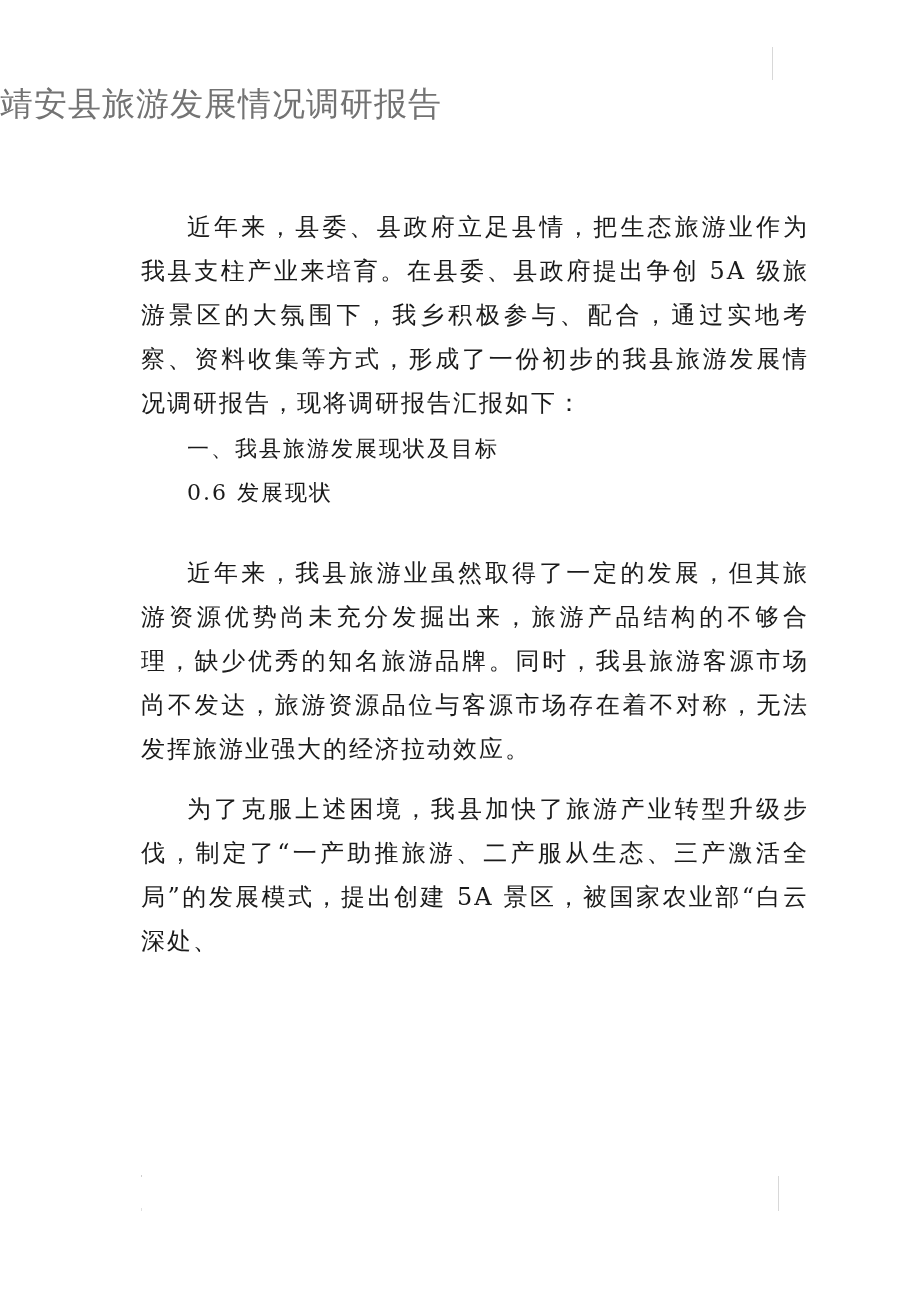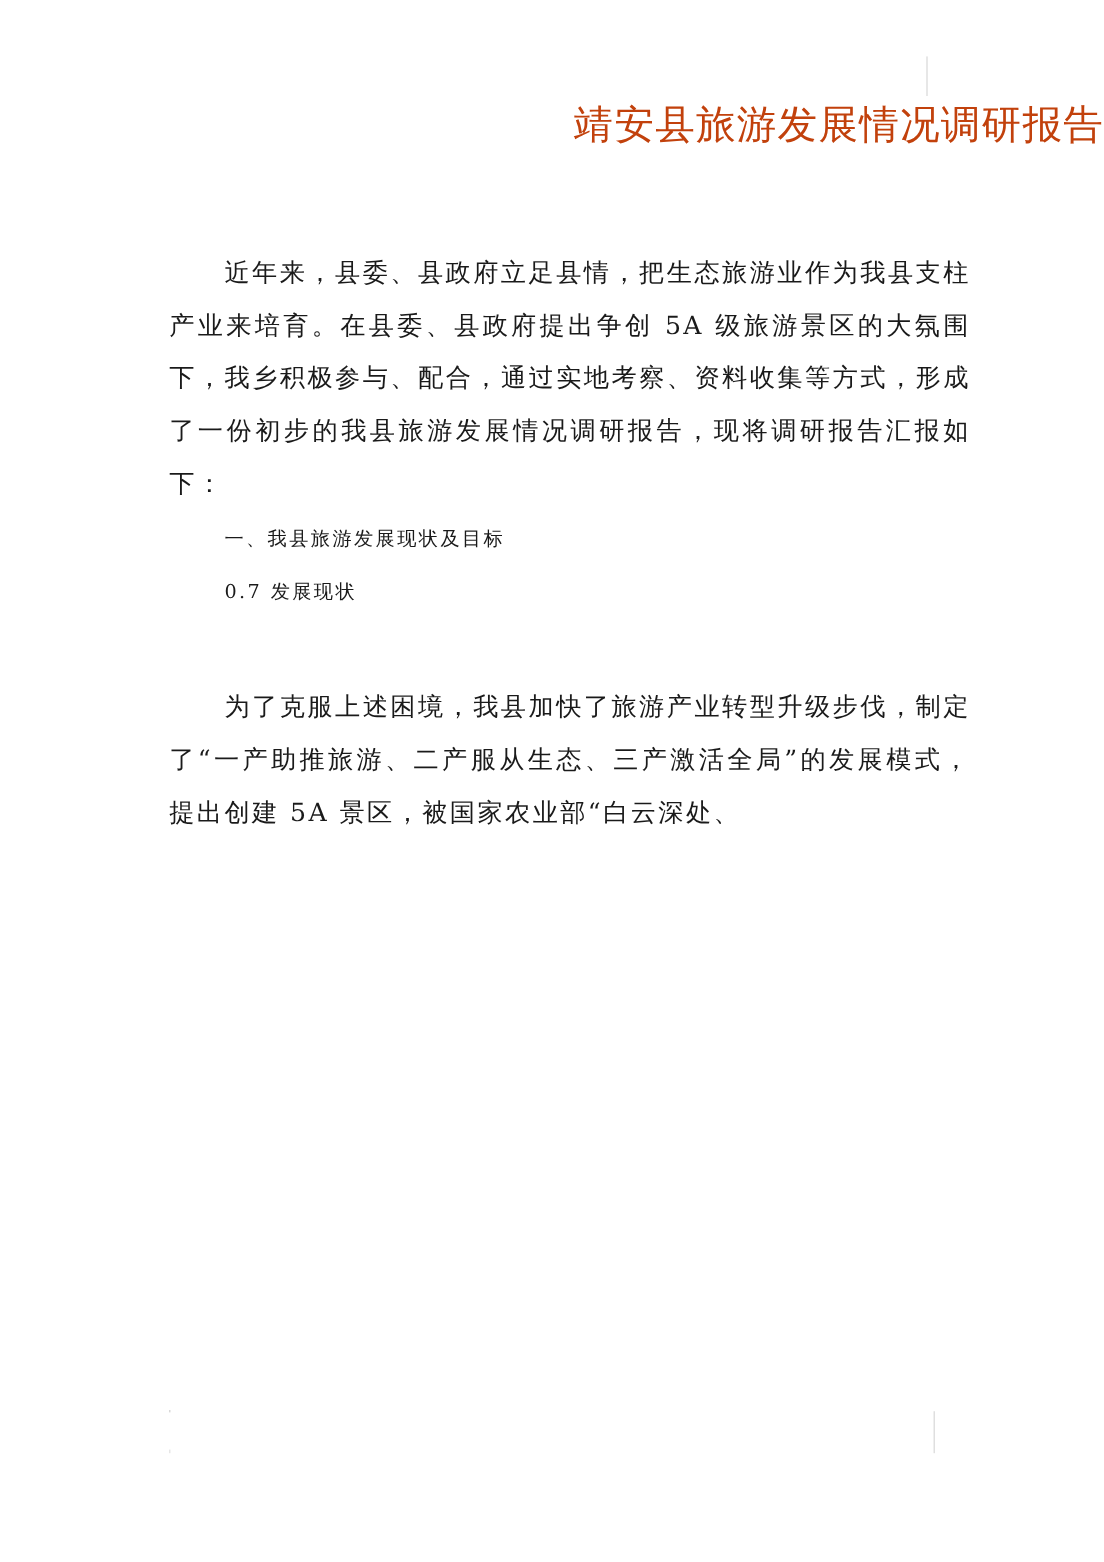--- a/index.html
+++ b/index.html
@@ -30,48 +30,48 @@
     .mark-top-right { left: 772px; top: 47px; height: 33px; }
     .mark-bottom-right { left: 778px; top: 1176px; height: 35px; }
     .mark-bottom-left-a { left: 141px; top: 1175px; height: 2px; background:#cfcfcf; }
     .mark-bottom-left-b { left: 141px; top: 1208px; height: 3px; background:#e0e0e0; }
 
     .title {
       position: absolute;
       left: 0;
       width: 920px;
       top: 82px;
-      text-align: right;
+      text-align: left;
       font-family: "DejaVu Sans", "Liberation Sans", sans-serif;
       font-size: 33px;
       letter-spacing: 1px;
-      color: #c2410c;
+      color: #737373;
       margin: 0;
       font-weight: normal;
     }
     .content {
       position: absolute;
       left: 141px;
       top: 205px;
       width: 668px;
     }
     .para {
       margin: 0;
-      font-size: 21px;
+      font-size: 24px;
       line-height: 44px;
       text-align: justify;
       text-align-last: left;
       letter-spacing: 2px;
       text-indent: 46px;
       word-break: break-all;
     }
     .p1 { margin-bottom: 2px; }
     .heading {
       margin: 0;
-      font-size: 16px;
+      font-size: 22px;
       line-height: 44px;
       padding-left: 46px;
       letter-spacing: 2px;
     }
     .h1 { margin-top: 0; }
     .h2 { margin-bottom: 20px; }
     .gap { height: 16px; }
   </style>
 </head>
 <body>
@@ -80,18 +80,19 @@
   <div class="corner-mark mark-top-right"></div>
   <div class="corner-mark mark-bottom-right"></div>
   <div class="corner-mark mark-bottom-left-a"></div>
   <div class="corner-mark mark-bottom-left-b"></div>
 
   <h1 class="title">靖安县旅游发展情况调研报告</h1>
 
   <div class="content">
     <p class="para p1">近年来，县委、县政府立足县情，把生态旅游业作为我县支柱产业来培育。在县委、县政府提出争创 5A 级旅游景区的大氛围下，我乡积极参与、配合，通过实地考察、资料收集等方式，形成了一份初步的我县旅游发展情况调研报告，现将调研报告汇报如下：</p>
     <p class="heading h1">一、我县旅游发展现状及目标</p>
-    <p class="heading h2">0.7 发展现状</p>
+    <p class="heading h2">0.6 发展现状</p>
     <div class="gap"></div>
+    <p class="para">近年来，我县旅游业虽然取得了一定的发展，但其旅游资源优势尚未充分发掘出来，旅游产品结构的不够合理，缺少优秀的知名旅游品牌。同时，我县旅游客源市场尚不发达，旅游资源品位与客源市场存在着不对称，无法发挥旅游业强大的经济拉动效应。</p>
     <div class="gap"></div>
     <p class="para">为了克服上述困境，我县加快了旅游产业转型升级步伐，制定了“一产助推旅游、二产服从生态、三产激活全局”的发展模式，提出创建 5A 景区，被国家农业部“白云深处、</p>
   </div>
 </div>
 
 </body></html>

